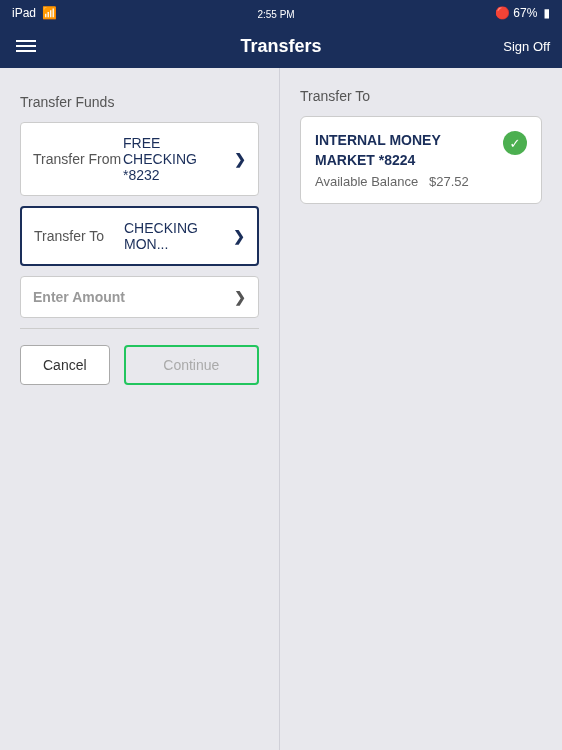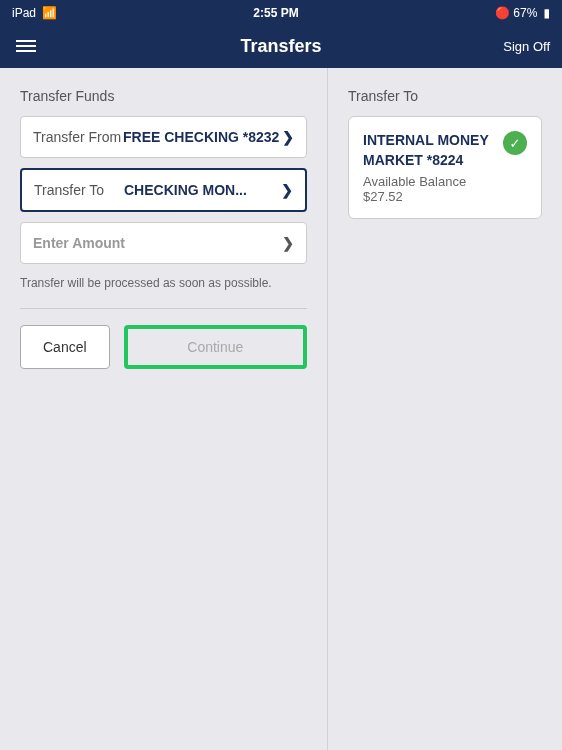--- a/index.html
+++ b/index.html
@@ -67,22 +67,22 @@
     }
 
     
     .main-layout {
       display: flex;
       height: calc(750px - 68px);
     }
 
     
     .left-panel {
-      width: 328px;
-      padding: 20px 20px;
+      width: 280px;
+      padding: 26px 20px;
       background: #e8e8ed;
       border-right: 1px solid #d0d0d8;
     }
 
     .section-title {
       font-size: 14px;
       color: #555;
       margin-bottom: 12px;
     }
 
@@ -98,21 +98,21 @@
     }
 
     .field-label {
       font-size: 14px;
       color: #555;
       min-width: 90px;
     }
     .field-value {
       font-size: 14px;
       color: #1a2e5a;
-      font-weight: 700;
+      font-weight: 400;
       flex: 1;
     }
     .field-chevron {
       color: #1a2e5a;
       font-size: 14px;
       font-weight: bold;
     }
 
     .amount-row {
       display: flex;
@@ -157,21 +157,21 @@
       border: 1px solid #aaa;
       border-radius: 4px;
       padding: 10px 22px;
       font-size: 14px;
       color: #333;
       cursor: pointer;
       font-weight: 500;
     }
     .btn-continue {
       background: #e8e8ed;
-      border: 4px solid #22c55e;
+      border: 2px solid #22c55e;
       border-radius: 4px;
       padding: 10px 22px;
       font-size: 14px;
       color: #aaa;
       cursor: default;
       flex: 1;
     }
 
     
     .right-panel {
@@ -216,21 +216,21 @@
     }
   </style>
 </head>
 <body>
 
 <div class="status-bar">
   <div class="status-left">
     <span>iPad</span>
     <span>📶</span>
   </div>
-  <div style="font-size:12px;font-weight:700;">2:55 PM</div>
+  <div style="font-size:10px;font-weight:400;">2:55 PM</div>
   <div class="status-right">
     <span>🔴 67%</span>
     <span>▮</span>
   </div>
 </div>
 
 <div class="nav-bar">
   <div class="nav-menu">
     <span></span>
     <span></span>
@@ -255,21 +255,20 @@
       <span class="field-label">Transfer To</span>
       <span class="field-value">CHECKING MON...</span>
       <span class="field-chevron">❯</span>
     </div>
 
     <div class="amount-row">
       <span class="amount-label">Enter Amount</span>
       <span class="amount-chevron">❯</span>
     </div>
 
-    <p class="info-text">Transfer will be processed as soon as possible.</p>
 
     <hr class="divider">
 
     <div class="button-row">
       <button class="btn-cancel">Cancel</button>
       <button class="btn-continue" disabled="">Continue</button>
     </div>
   </div>
 
   <div class="right-panel">

